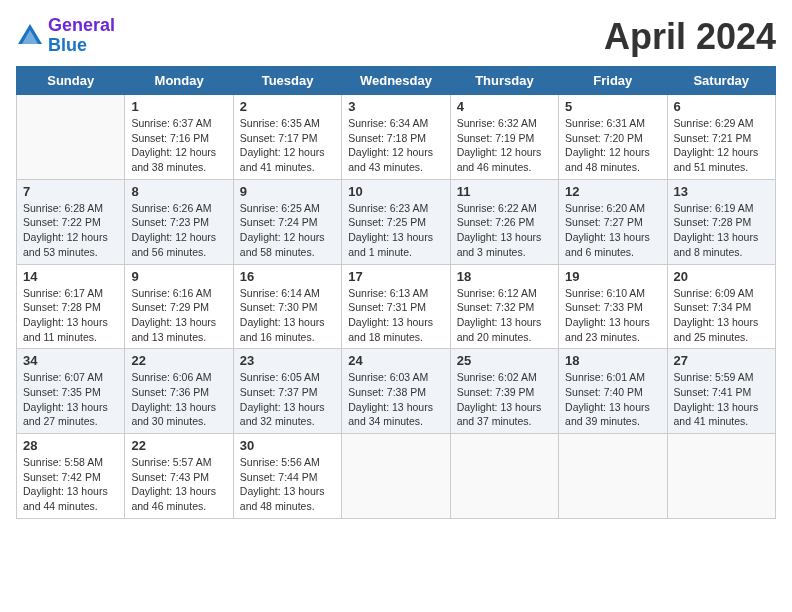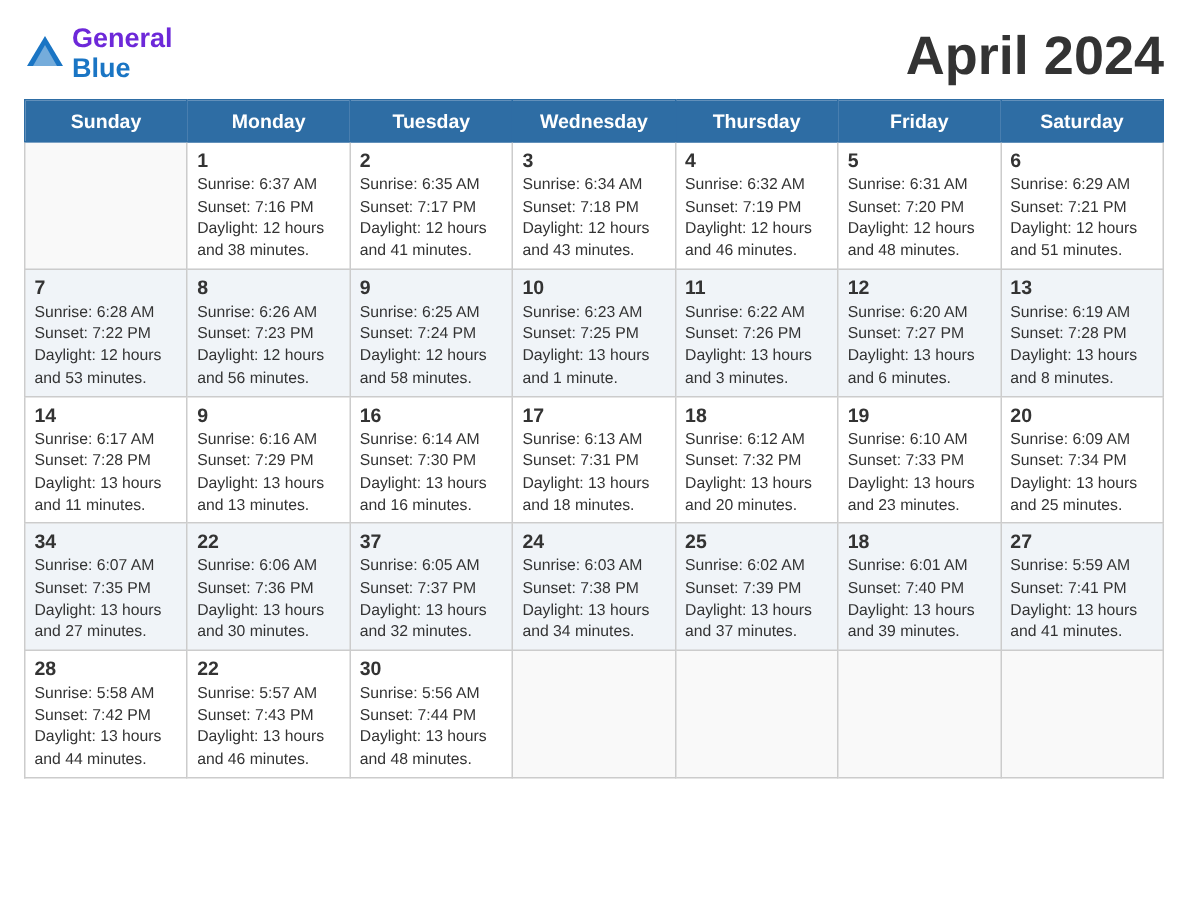--- a/index.html
+++ b/index.html
@@ -213,21 +213,21 @@
         <tr class="row-alt">
           <td>
             <span class="day-number">34</span>
             <div class="day-info">Sunrise: 6:07 AM<br>Sunset: 7:35 PM<br>Daylight: 13 hours and 27 minutes.</div>
           </td>
           <td>
             <span class="day-number">22</span>
             <div class="day-info">Sunrise: 6:06 AM<br>Sunset: 7:36 PM<br>Daylight: 13 hours and 30 minutes.</div>
           </td>
           <td>
-            <span class="day-number">37</span>
+            <span class="day-number">23</span>
             <div class="day-info">Sunrise: 6:05 AM<br>Sunset: 7:37 PM<br>Daylight: 13 hours and 32 minutes.</div>
           </td>
           <td>
             <span class="day-number">24</span>
             <div class="day-info">Sunrise: 6:03 AM<br>Sunset: 7:38 PM<br>Daylight: 13 hours and 34 minutes.</div>
           </td>
           <td>
             <span class="day-number">25</span>
             <div class="day-info">Sunrise: 6:02 AM<br>Sunset: 7:39 PM<br>Daylight: 13 hours and 37 minutes.</div>
           </td>

